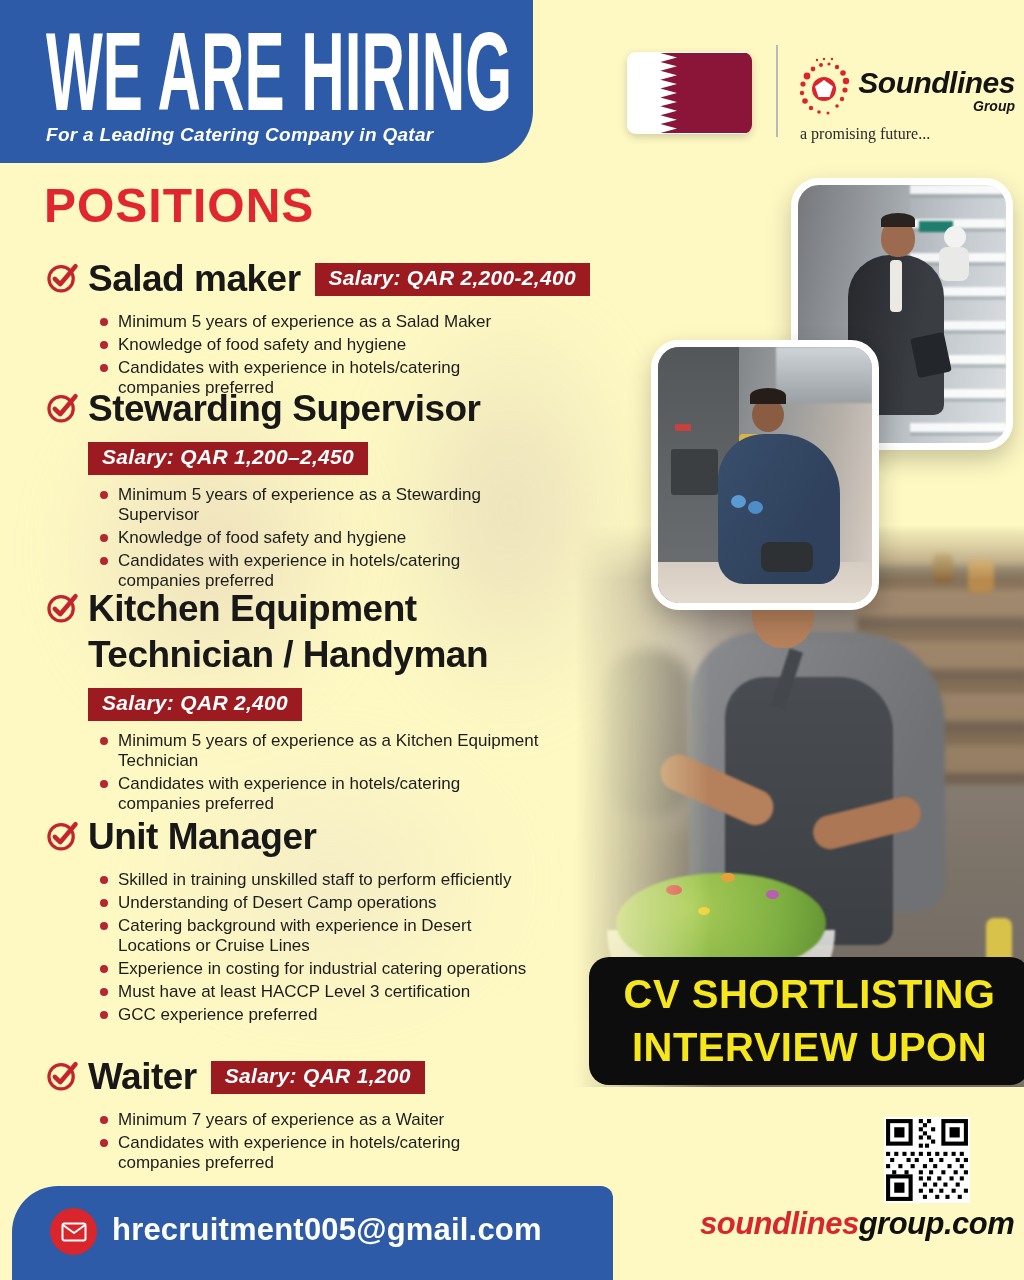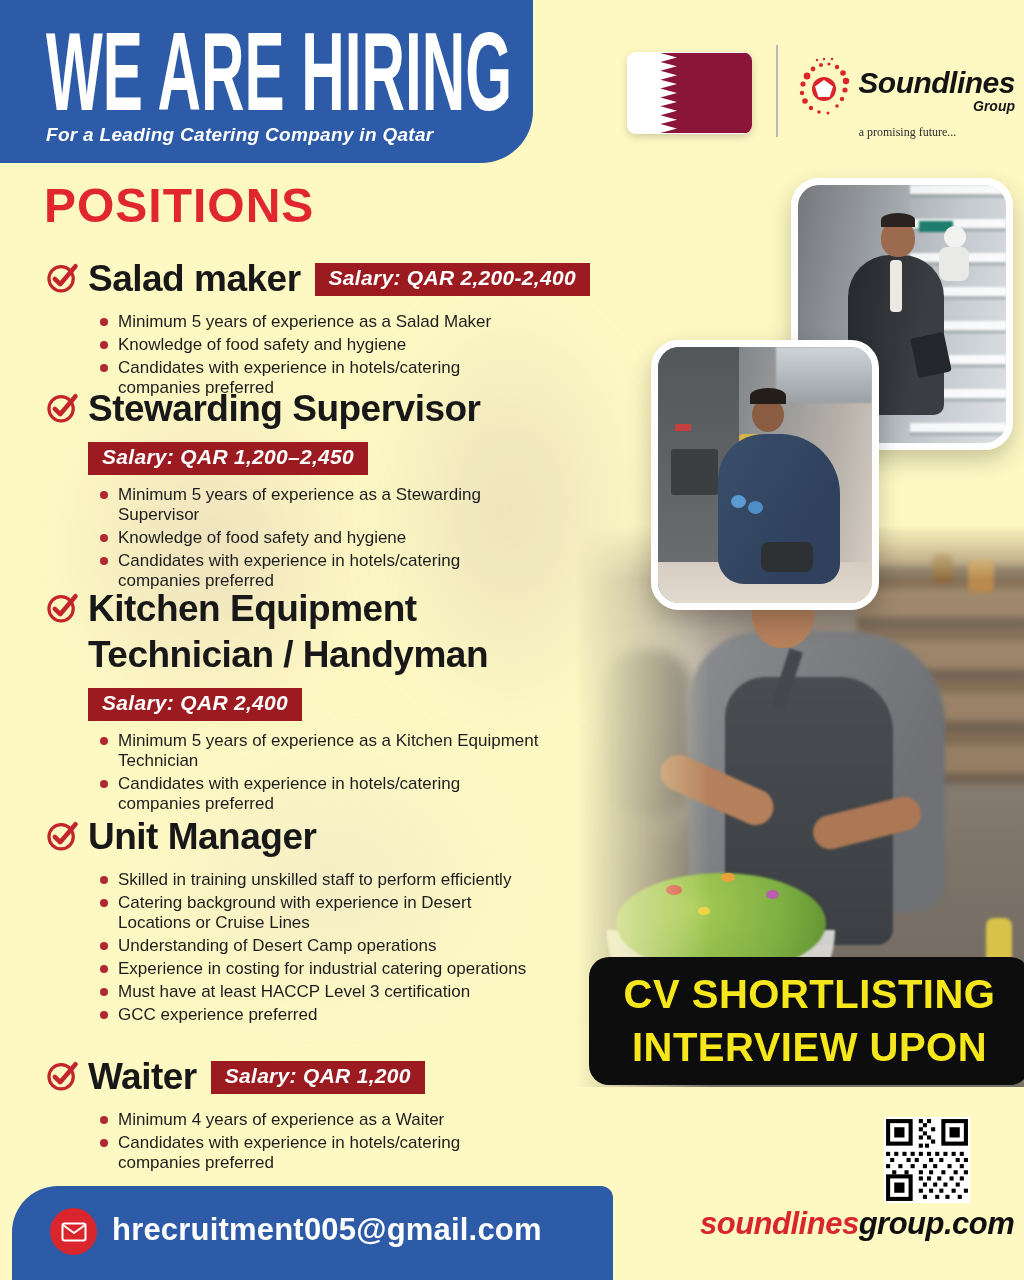--- a/index.html
+++ b/index.html
@@ -19,22 +19,22 @@
            font-weight:700;letter-spacing:.3px;}
 
   
   .flag{position:absolute;left:627px;top:52px;width:125px;height:82px;border-radius:9px;
         overflow:hidden;box-shadow:0 3px 8px rgba(0,0,0,.18);z-index:6;background:#fff;}
   .brand-div{position:absolute;left:776px;top:45px;width:2px;height:92px;background:#b9b9b9;z-index:6;}
   .logo-mark{position:absolute;left:793px;top:56px;z-index:6;}
   .brand-text{position:absolute;left:850px;top:66px;width:165px;text-align:right;z-index:6;}
   .brand-name{font-size:30px;font-weight:700;font-style:italic;color:#141414;letter-spacing:-.5px;}
   .brand-group{font-size:14px;font-weight:700;font-style:italic;color:#141414;margin-top:-2px;}
-  .brand-tag{position:absolute;left:800px;top:125px;width:215px;text-align:center;z-index:6;
-             font-family:"Liberation Serif",serif;font-size:12px;color:#2a2a2a;}
+  .brand-tag{position:absolute;left:800px;top:125px;width:215px;text-align:left;z-index:6;
+             font-family:"Liberation Serif",serif;font-size:16px;color:#2a2a2a;}
 
   
   .pos-h{position:absolute;left:44px;top:178px;font-size:48px;font-weight:800;color:#e02730;
          letter-spacing:1px;z-index:5;}
   .job{position:absolute;left:44px;width:565px;z-index:5;}
   .job-head{display:flex;align-items:flex-start;}
   .check{flex:0 0 36px;margin-top:3px;}
   .job h2{margin:0;font-size:37px;font-weight:800;color:#181818;letter-spacing:-.5px;
           line-height:46px;max-width:500px;padding-left:8px;}
   .badge{display:inline-block;background:#9c1b20;color:#fff;font-style:italic;font-weight:600;
@@ -282,25 +282,25 @@
       <h2>Unit Manager</h2>
     </div>
     <ul class="bullets">
 
     <li>
           <span class="dot"></span>
           <span>Skilled in training unskilled staff to perform efficiently</span>
         </li>
         <li>
           <span class="dot"></span>
+          <span>Understanding of Desert Camp operations</span>
+        </li>
+        <li>
+          <span class="dot"></span>
           <span>Catering background with experience in Desert Locations or Cruise Lines</span>
-        </li>
-        <li>
-          <span class="dot"></span>
-          <span>Understanding of Desert Camp operations</span>
         </li>
         <li>
           <span class="dot"></span>
           <span>Experience in costing for industrial catering operations</span>
         </li>
         <li>
           <span class="dot"></span>
           <span>Must have at least HACCP Level 3 certification</span>
         </li>
         <li>
@@ -318,21 +318,21 @@
             <path d="M12 22 L18 28 L35 8" fill="none" stroke="#C4242C" stroke-width="5" stroke-linecap="round" stroke-linejoin="round"></path>
           </svg>
       </span>
       <h2>Waiter</h2>
       <span class="badge inline">Salary: QAR 1,200</span>
     </div>
     <ul class="bullets">
 
     <li>
           <span class="dot"></span>
-          <span>Minimum 4 years of experience as a Waiter</span>
+          <span>Minimum 7 years of experience as a Waiter</span>
         </li>
         <li>
           <span class="dot"></span>
           <span>Candidates with experience in hotels/catering companies preferred</span>
         </li>
       </ul>
   </section>
 
   <div class="chef">
     <div class="chef-in">

